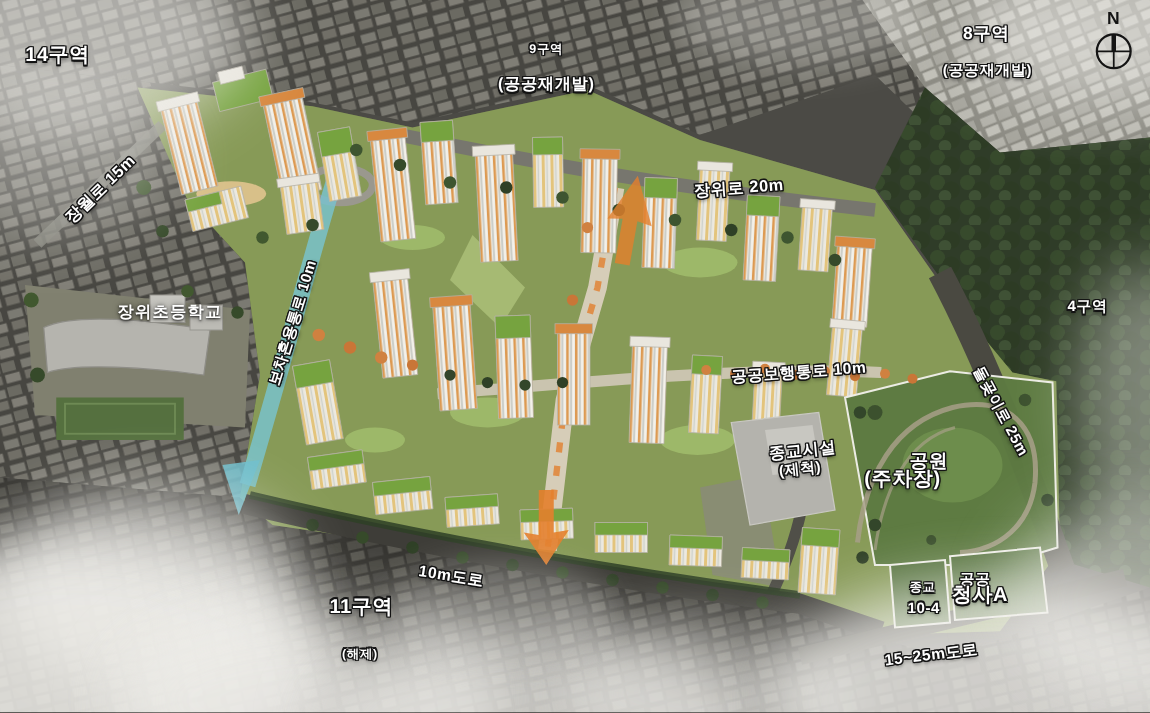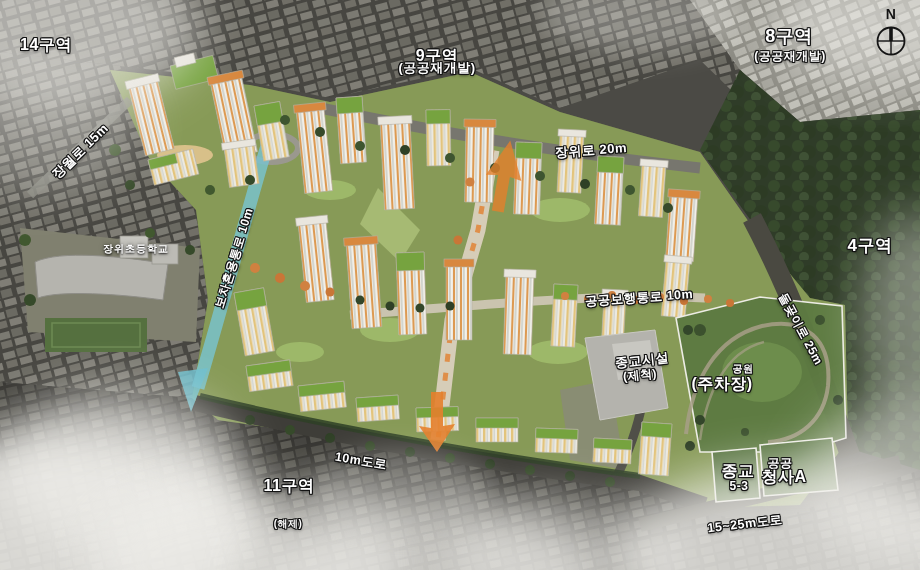--- a/index.html
+++ b/index.html
@@ -349,46 +349,46 @@
       <ellipse cx="560" cy="555" rx="120" ry="60" opacity="0.45" filter="url(#f24)"></ellipse>
       <ellipse cx="800" cy="560" rx="190" ry="95" opacity="0.8" filter="url(#f24)"></ellipse>
       <ellipse cx="905" cy="480" rx="100" ry="80" opacity="0.55" filter="url(#f24)"></ellipse>
       <ellipse cx="400" cy="490" rx="90" ry="40" opacity="0.3" filter="url(#f14)"></ellipse>
     </g>
   </svg>
 
   <div class="lbl" style="left:46px;top:45px;font-size:16px">14구역</div>
   <div class="lbl" style="left:80px;top:151px;font-size:13px;transform:translate(-50%,-50%) rotate(-44deg)">장월로 15m</div>
 
-  <div class="lbl" style="left:437px;top:56px;font-size:16px">9구역</div>
+  <div class="lbl" style="left:437px;top:40px;font-size:10px">9구역</div>
   <div class="lbl" style="left:437px;top:67px;font-size:13px">(공공재개발)</div>
 
-  <div class="lbl" style="left:789px;top:36px;font-size:18px">8구역</div>
+  <div class="lbl" style="left:789px;top:26px;font-size:14px">8구역</div>
   <div class="lbl" style="left:790px;top:56px;font-size:12px">(공공재개발)</div>
 
   <div class="lbl" style="left:591px;top:150px;font-size:13px;transform:translate(-50%,-50%) rotate(-4deg)">장위로 20m</div>
 
-  <div class="lbl soft" style="left:136px;top:249px;font-size:10px">장위초등학교</div>
+  <div class="lbl soft" style="left:136px;top:249px;font-size:13px">장위초등학교</div>
 
   <div class="lbl" style="left:234px;top:258px;font-size:12px;transform:translate(-50%,-50%) rotate(-73deg)">보차혼용통로 10m</div>
 
   <div class="lbl" style="left:639px;top:298px;font-size:12.5px;transform:translate(-50%,-50%) rotate(-4deg)">공공보행통로 10m</div>
 
-  <div class="lbl" style="left:870px;top:245px;font-size:17px">4구역</div>
+  <div class="lbl" style="left:870px;top:245px;font-size:12px">4구역</div>
 
   <div class="lbl" style="left:801px;top:329px;font-size:12px;transform:translate(-50%,-50%) rotate(62deg)">돌곶이로 25m</div>
 
   <div class="lbl" style="left:642px;top:360px;font-size:13px;transform:translate(-50%,-50%) rotate(-6deg)">종교시설</div>
   <div class="lbl" style="left:640px;top:375px;font-size:12px;transform:translate(-50%,-50%) rotate(-6deg)">(제척)</div>
 
-  <div class="lbl" style="left:743px;top:369px;font-size:10px">공원</div>
+  <div class="lbl" style="left:743px;top:369px;font-size:15px">공원</div>
   <div class="lbl" style="left:722px;top:384px;font-size:16px">(주차장)</div>
 
-  <div class="lbl" style="left:738px;top:471px;font-size:16px">종교</div>
-  <div class="lbl" style="left:739px;top:486px;font-size:12px">5-3</div>
+  <div class="lbl" style="left:738px;top:471px;font-size:10px">종교</div>
+  <div class="lbl" style="left:739px;top:486px;font-size:12px">10-4</div>
 
   <div class="lbl" style="left:780px;top:463px;font-size:12px">공공</div>
   <div class="lbl" style="left:784px;top:477px;font-size:16px">청사A</div>
 
   <div class="lbl" style="left:745px;top:524px;font-size:12.5px;transform:translate(-50%,-50%) rotate(-7deg)">15~25m도로</div>
 
   <div class="lbl" style="left:361px;top:461px;font-size:12.5px;transform:translate(-50%,-50%) rotate(9deg)">10m도로</div>
 
   <div class="lbl" style="left:289px;top:486px;font-size:16px">11구역</div>
   <div class="lbl" style="left:288px;top:524px;font-size:10px">(해제)</div>

